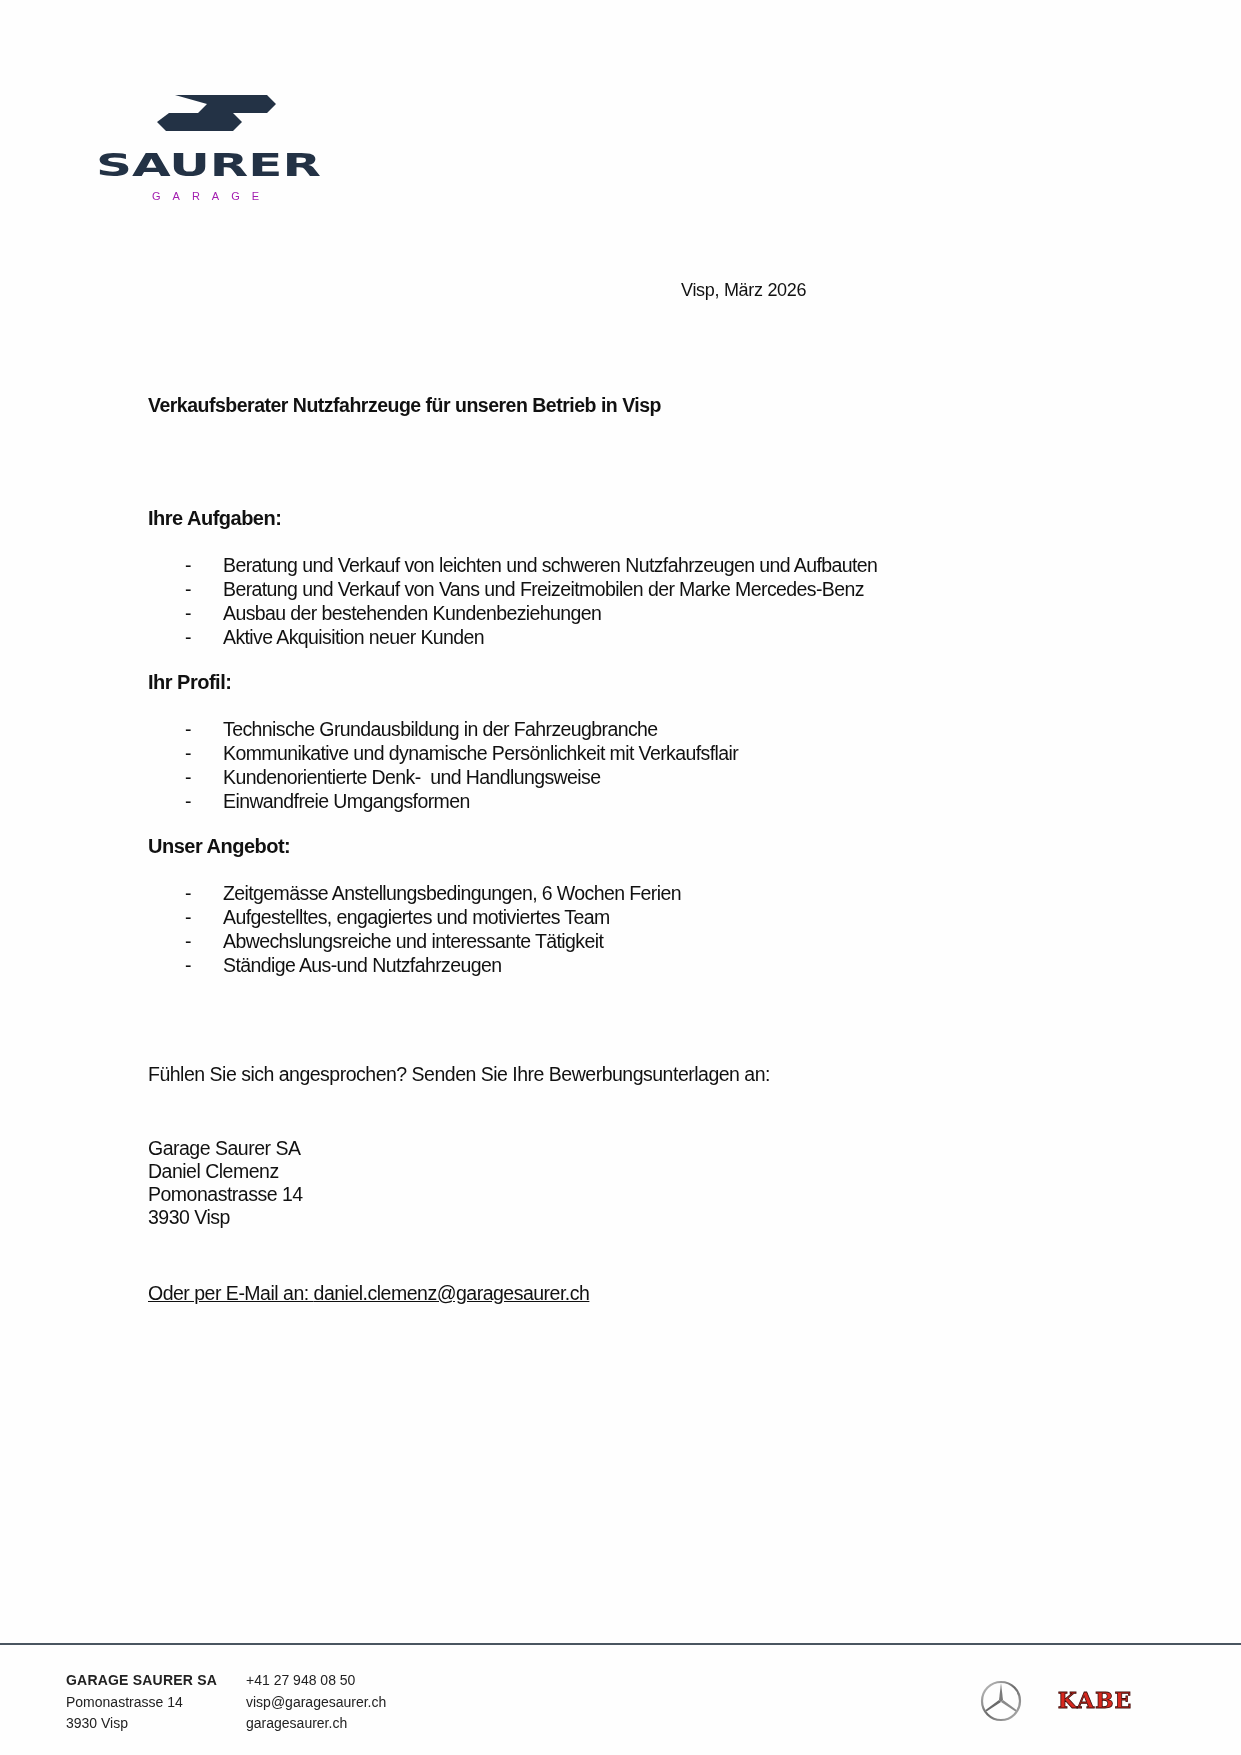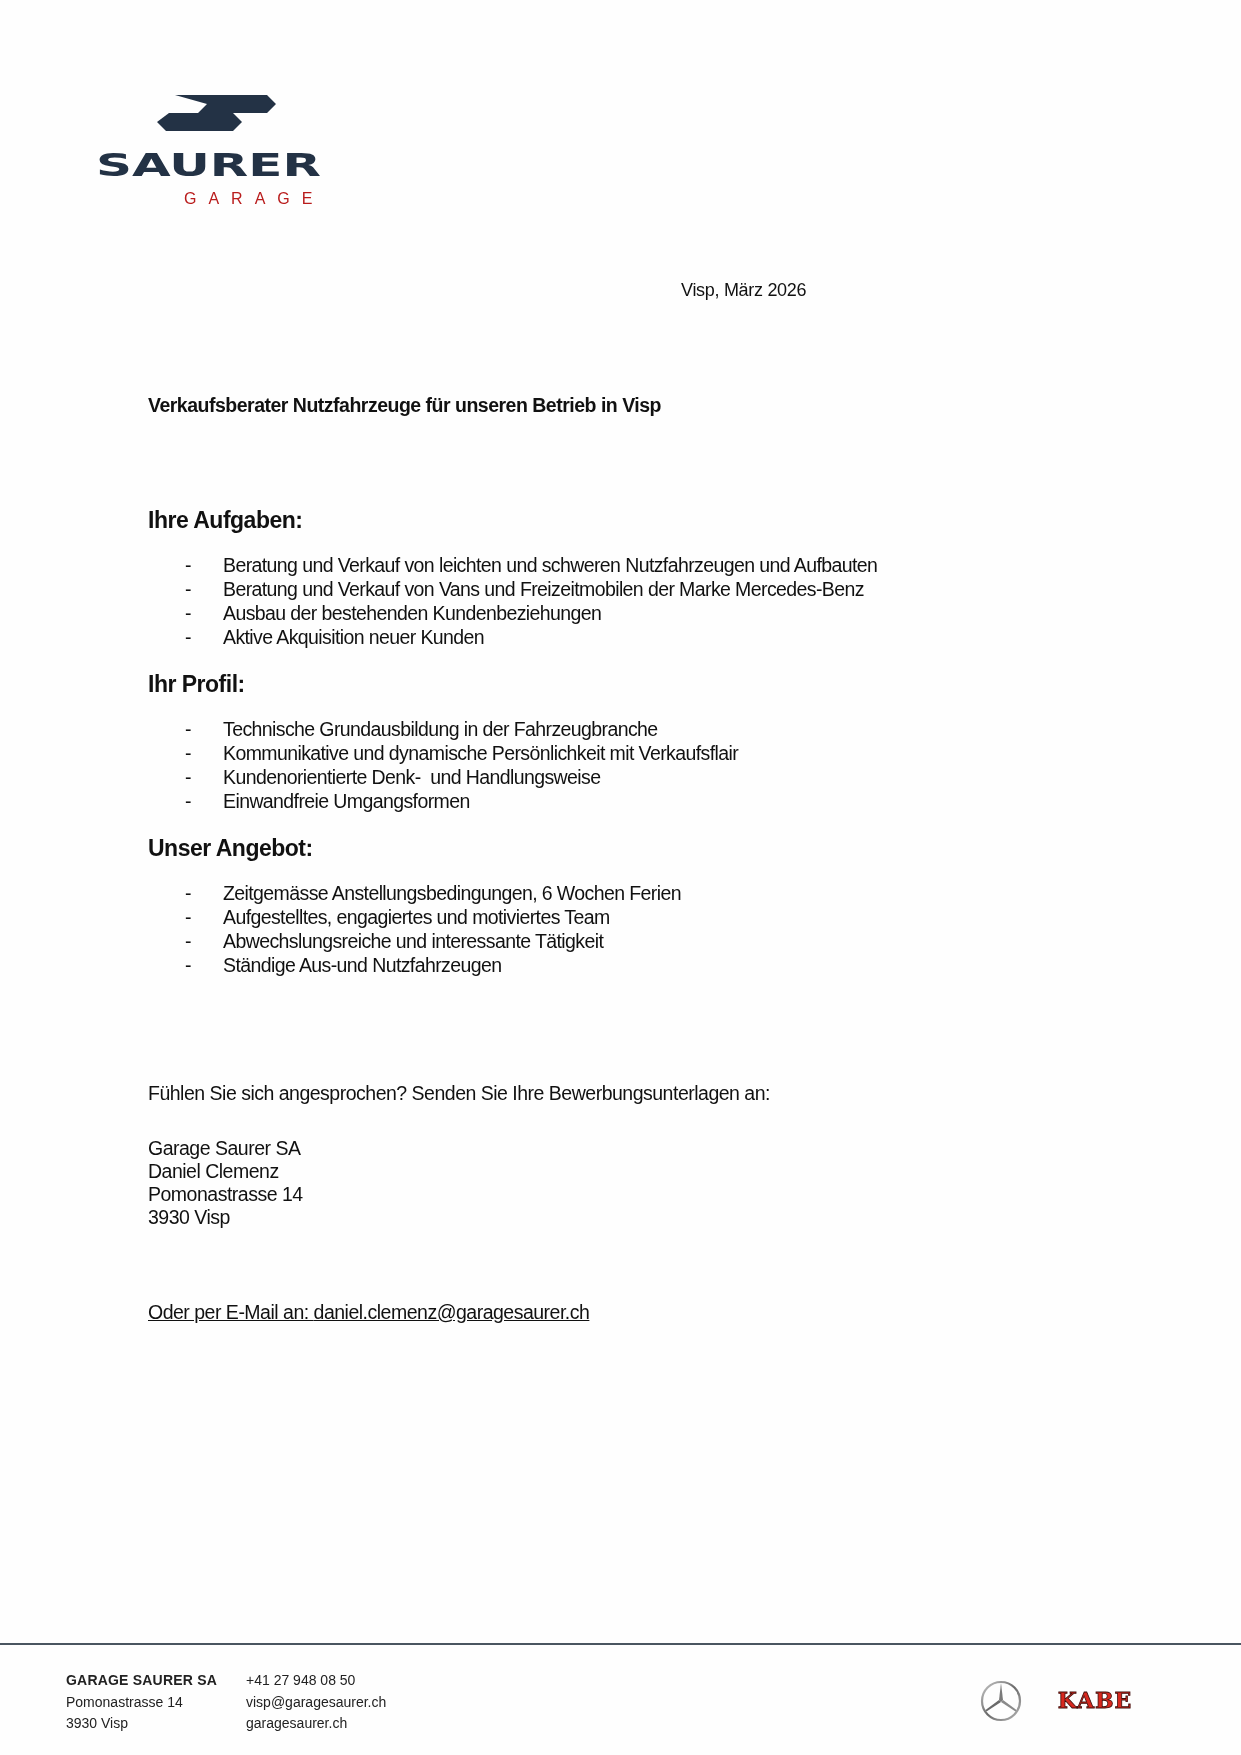--- a/index.html
+++ b/index.html
@@ -16,30 +16,30 @@
     .logo-word {
       position: absolute; left: 0; top: 57px; width: 246px;
       font-family: "DejaVu Sans", sans-serif; font-weight: bold;
       font-size: 41px; letter-spacing: 0px; color: #233245;
       transform: scaleX(1.22) scaleY(0.78); transform-origin: left top;
       line-height: 1;
     }
     .logo-sub {
       position: absolute; left: 56px; top: 99px;
       font-family: "Liberation Sans", sans-serif;
-      font-size: 16px; letter-spacing: 12px; color: #b91c1c; line-height: 1; margin-left: 32px;
+      font-size: 11px; letter-spacing: 12px; color: #a21caf; line-height: 1;
     }
     .date { position: absolute; left: 681px; top: 280px; font-size: 18px; letter-spacing: -0.3px; }
     .title { position: absolute; left: 148px; top: 394px; font-size: 19.5px; font-weight: bold; letter-spacing: -0.5px; text-align: center; }
-    .section-head { position: absolute; left: 148px; font-size: 23px; font-weight: bold; letter-spacing: -0.5px; }
+    .section-head { position: absolute; left: 148px; font-size: 20px; font-weight: bold; letter-spacing: -0.5px; }
     ul.dash { position: absolute; left: 0; margin: 0; padding: 0; list-style: none; }
     ul.dash li { position: relative; height: 24px; line-height: 24px; font-size: 19.5px; letter-spacing: -0.6px; }
     ul.dash li .dash-mark { position: absolute; left: 185px; }
     ul.dash li .item-text { position: absolute; left: 223px; white-space: nowrap; }
-    .para { position: absolute; left: 148px; font-size: 19.5px; letter-spacing: -0.5px; white-space: nowrap; margin-top: 19px; }
+    .para { position: absolute; left: 148px; font-size: 19.5px; letter-spacing: -0.5px; white-space: nowrap; }
     .address { position: absolute; left: 148px; top: 1137px; font-size: 19.5px; line-height: 23px; letter-spacing: -0.5px; }
     .address div { white-space: nowrap; }
     .footer-line { position: absolute; left: 0; top: 1643px; width: 1241px; height: 2px; background: #4a5560; }
     .footer-col { position: absolute; top: 1670px; font-size: 14px; line-height: 21.5px; color: #222; }
     .footer-col .strong { font-weight: bold; letter-spacing: 0.2px; }
     .mb-logo { position: absolute; left: 980px; top: 1680px; width: 42px; height: 42px; }
     .kabe-logo { position: absolute; left: 1046px; top: 1690px; width: 98px; height: 22px; }
   </style>
 </head>
 <body>

